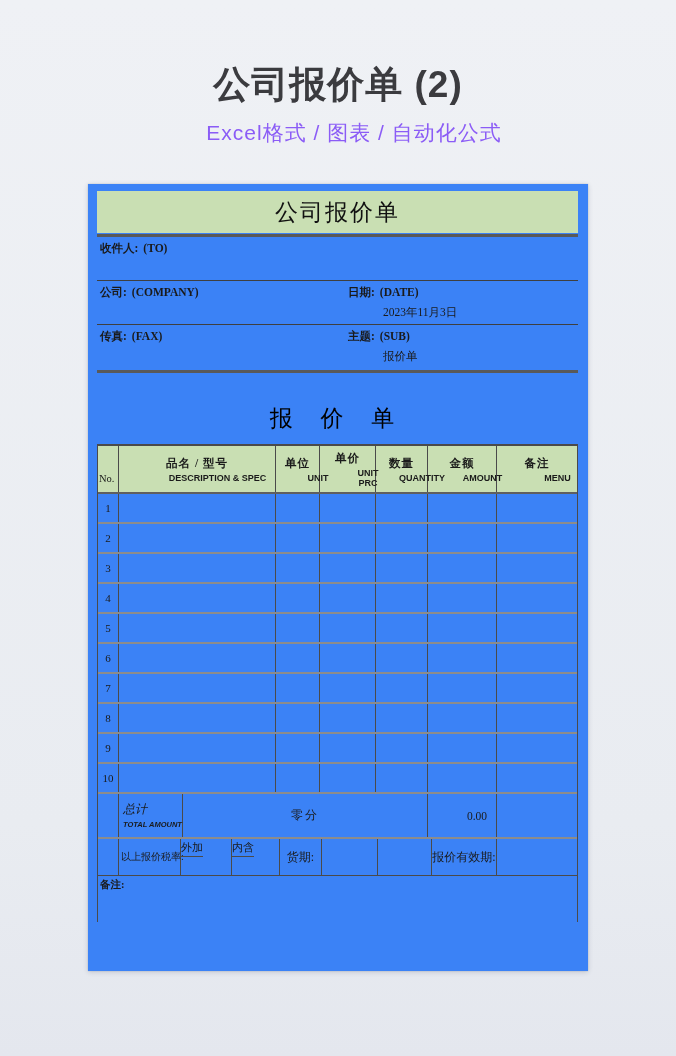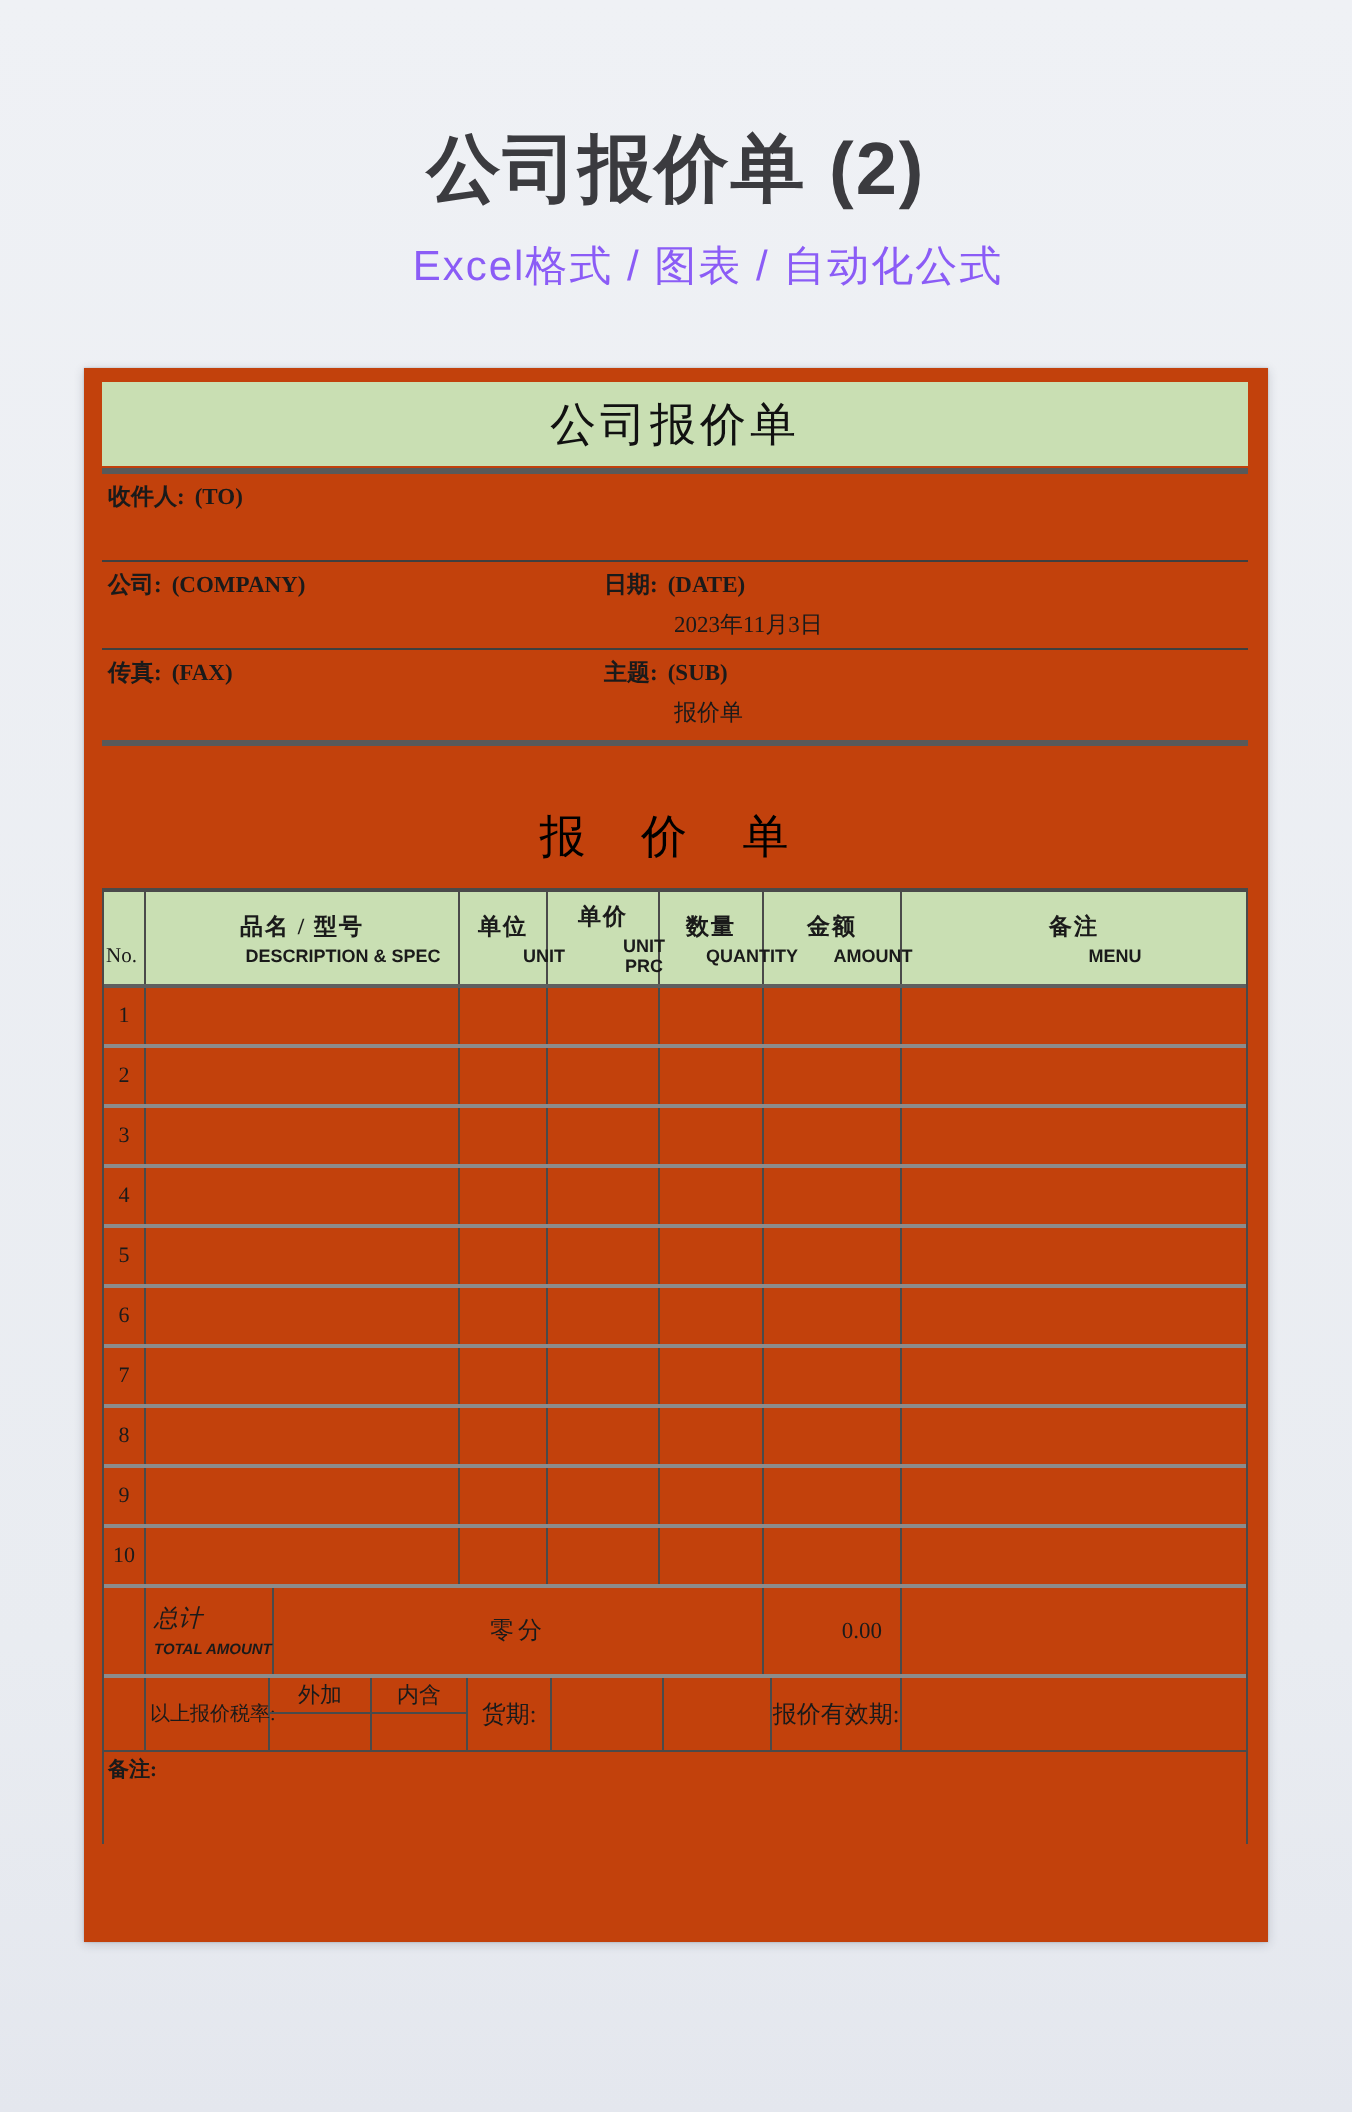--- a/index.html
+++ b/index.html
@@ -15,21 +15,21 @@
   .page-title {
     font-family: "Liberation Sans", "DejaVu Sans", sans-serif;
     font-size: 37px; font-weight: 700; color: #3b3b3f; letter-spacing: 1px;
   }
   .page-subtitle {
     font-family: "Liberation Sans", "DejaVu Sans", sans-serif;
     font-size: 21px; color: #8b5cf6; margin-top: 9px; letter-spacing: 1px; padding-left: 32px;
   }
   
   .card {
-    width: 592px; height: 787px; margin: 37px auto 0; background: #c2410c;
+    width: 500px; height: 787px; margin: 37px auto 0; background: #3b82f6;
     box-shadow: 0 1px 5px rgba(40,50,70,.20), 0 0 1px rgba(40,50,70,.25);
     padding: 7px 10px 2px 9px;
   }
   
   .banner {
     background: #c9dfb3; height: 42px; display: flex; align-items: center; justify-content: center;
     font-size: 23px; letter-spacing: 2px; color: #111;
   }
   .rule-thick { height: 3px; background: #595959; margin-top: 1px; }
   
@@ -65,21 +65,21 @@
   
   .total-row { display: grid; grid-template-columns: 21px 64px 245px 69px 1fr; height: 45px; border-bottom: 2px solid #8c8c8c; }
   .total-label-cell { padding: 7px 2px 0 4px; }
   .total-zh { font-size: 12px; font-style: italic; }
   .total-en { font-family: "Liberation Sans", "DejaVu Sans", sans-serif; font-size: 7.5px; font-weight: 700; margin-top: 2px; white-space: nowrap; font-style: italic; }
   .words-cell { display: flex; align-items: center; justify-content: center; font-size: 12px; letter-spacing: 2px; }
   .amount-cell { display: flex; align-items: center; justify-content: flex-end; padding-right: 9px; font-size: 11.5px; }
   
   .tax-row { display: grid; grid-template-columns: 21px 62px 51px 48px 42px 56px 54px 65px 1fr; height: 37px; border-bottom: 1.5px solid #4a4a4a; }
   .tax-label-cell { display: flex; align-items: center; font-size: 10px; padding-left: 2px; white-space: nowrap; }
-  .opt-cell { display: flex; flex-direction: column; }
+  .opt-cell { display: flex; flex-direction: row; }
   .opt-top { height: 18px; border-bottom: 1.5px solid #4a4a4a; display: flex; align-items: center; justify-content: center; font-size: 11px; }
   .opt-bottom { flex: 1; }
   .mini-label-cell { display: flex; align-items: center; justify-content: center; font-size: 12px; white-space: nowrap; }
   
   .remark-row { height: 46px; padding: 2px 0 0 2px; font-size: 10.5px; font-weight: 700; }
 </style>
 </head>
 <body>
 
 <div class="page-head">

